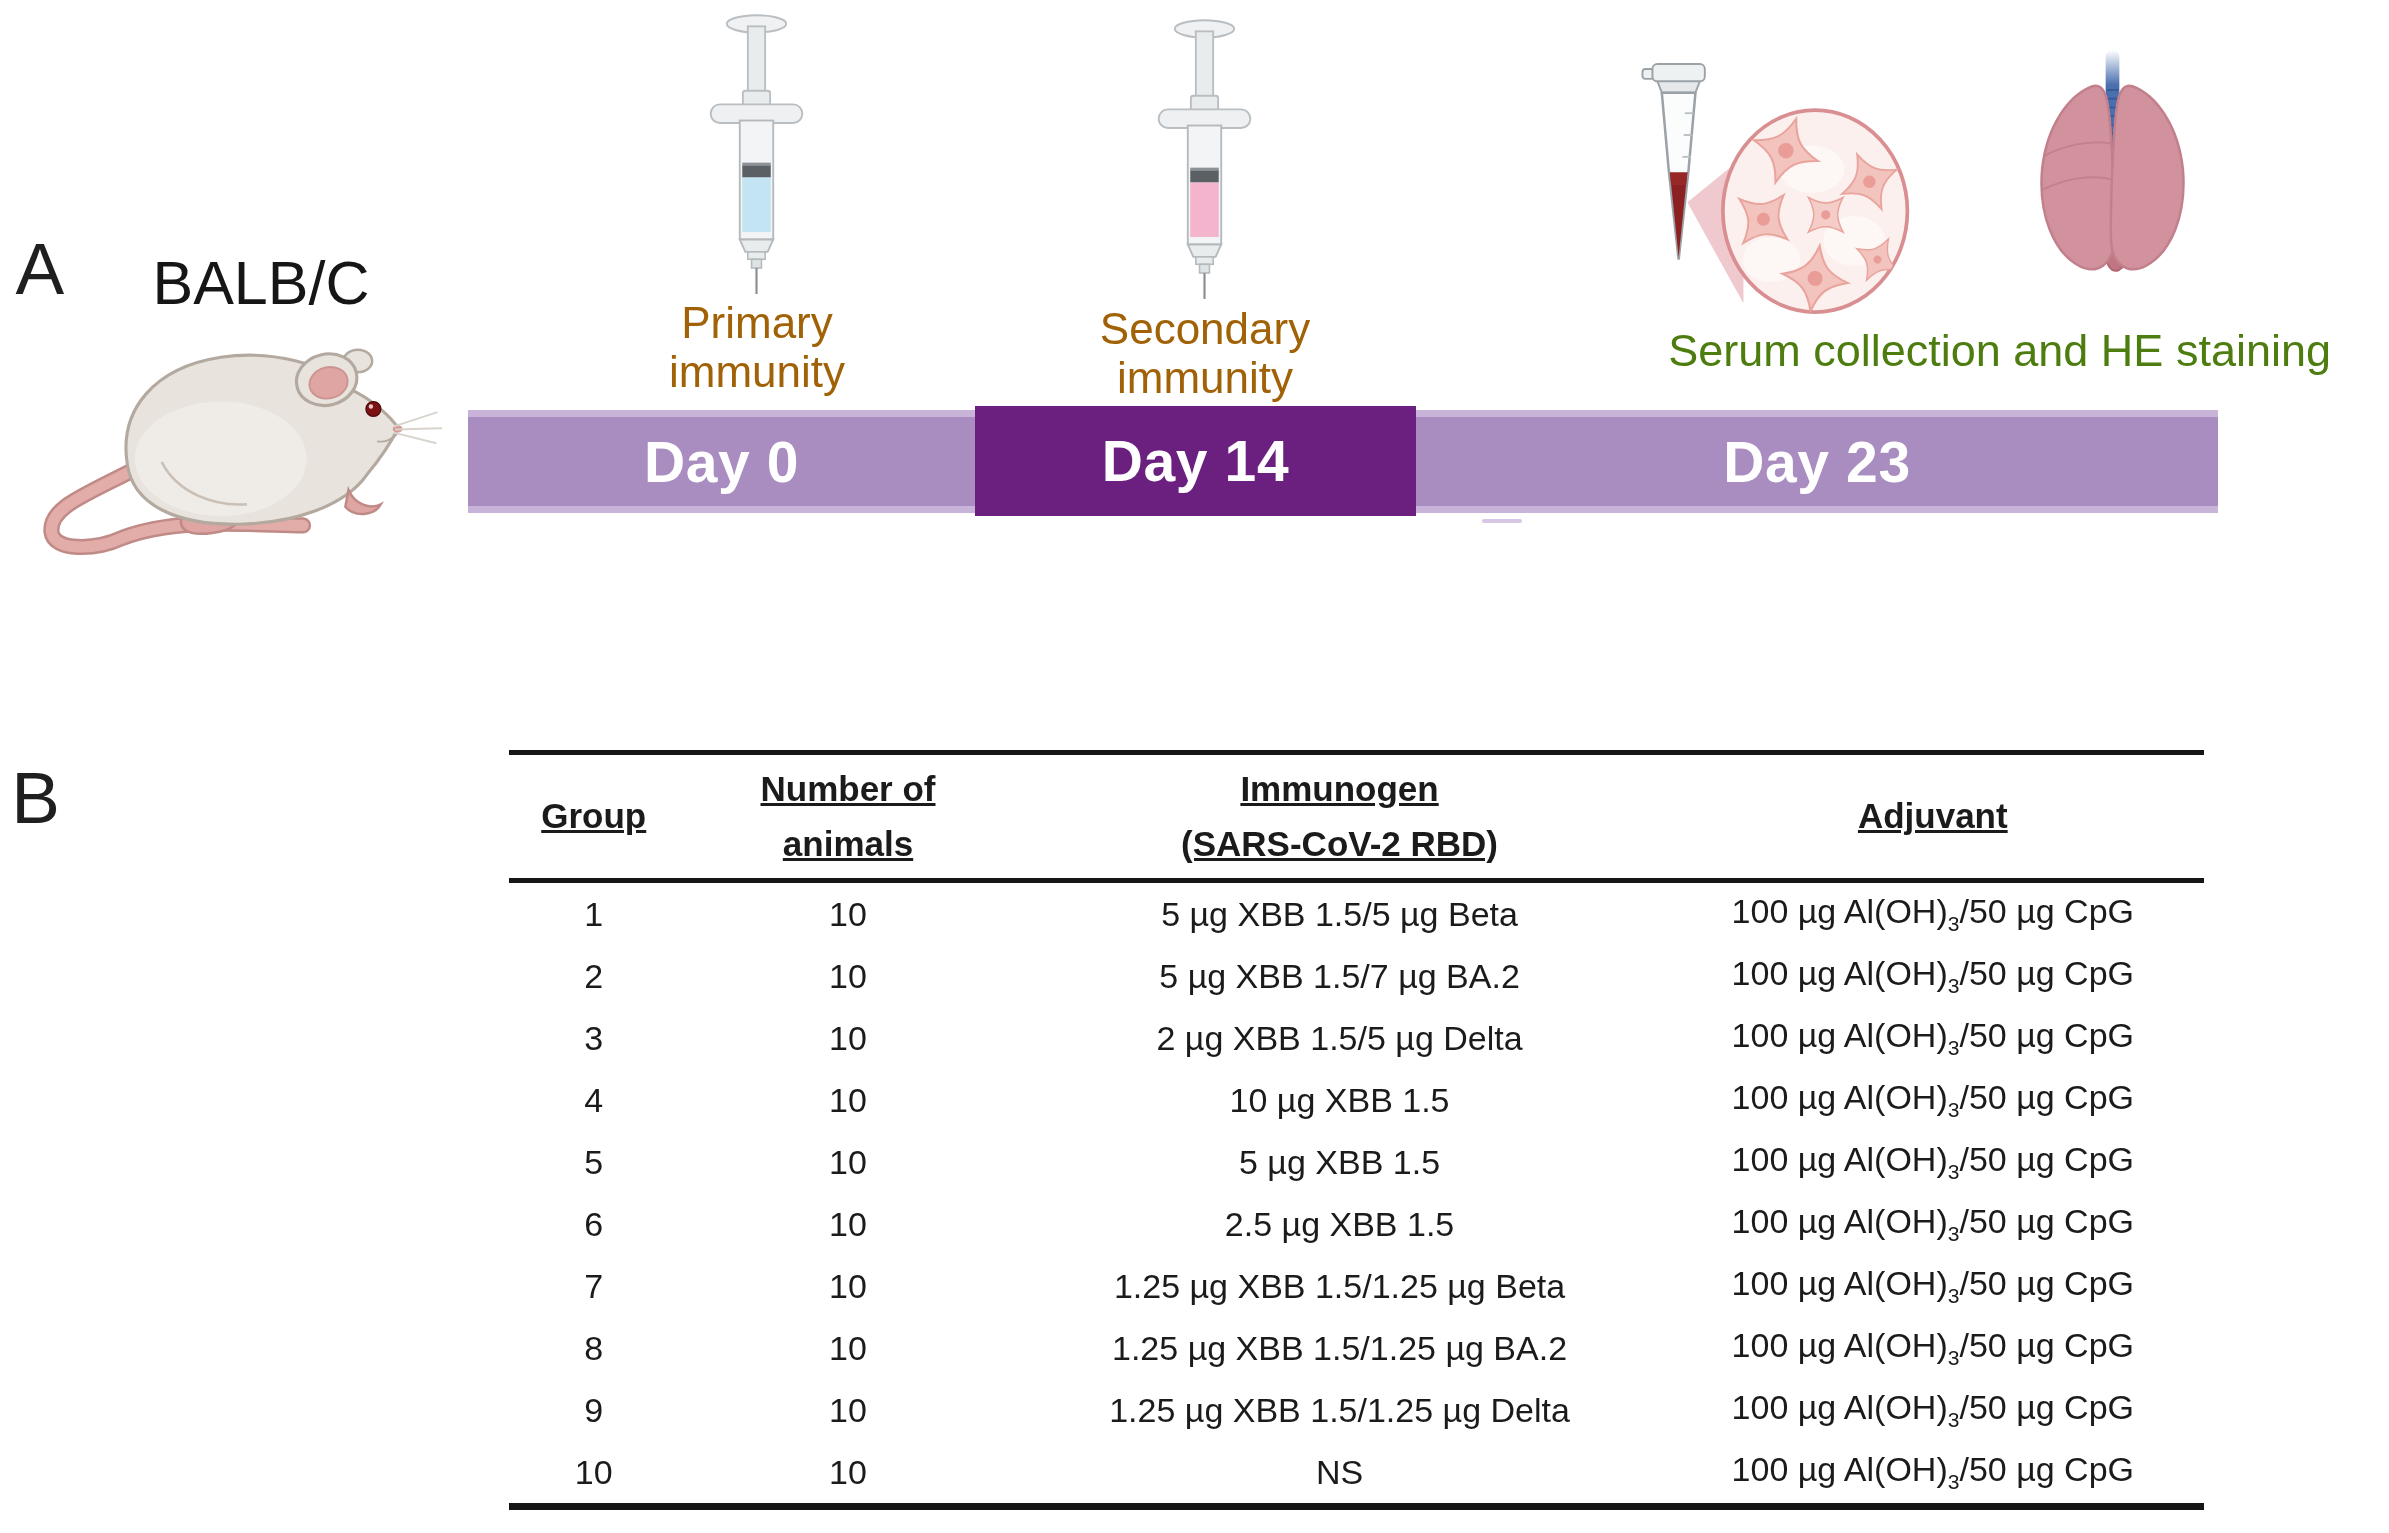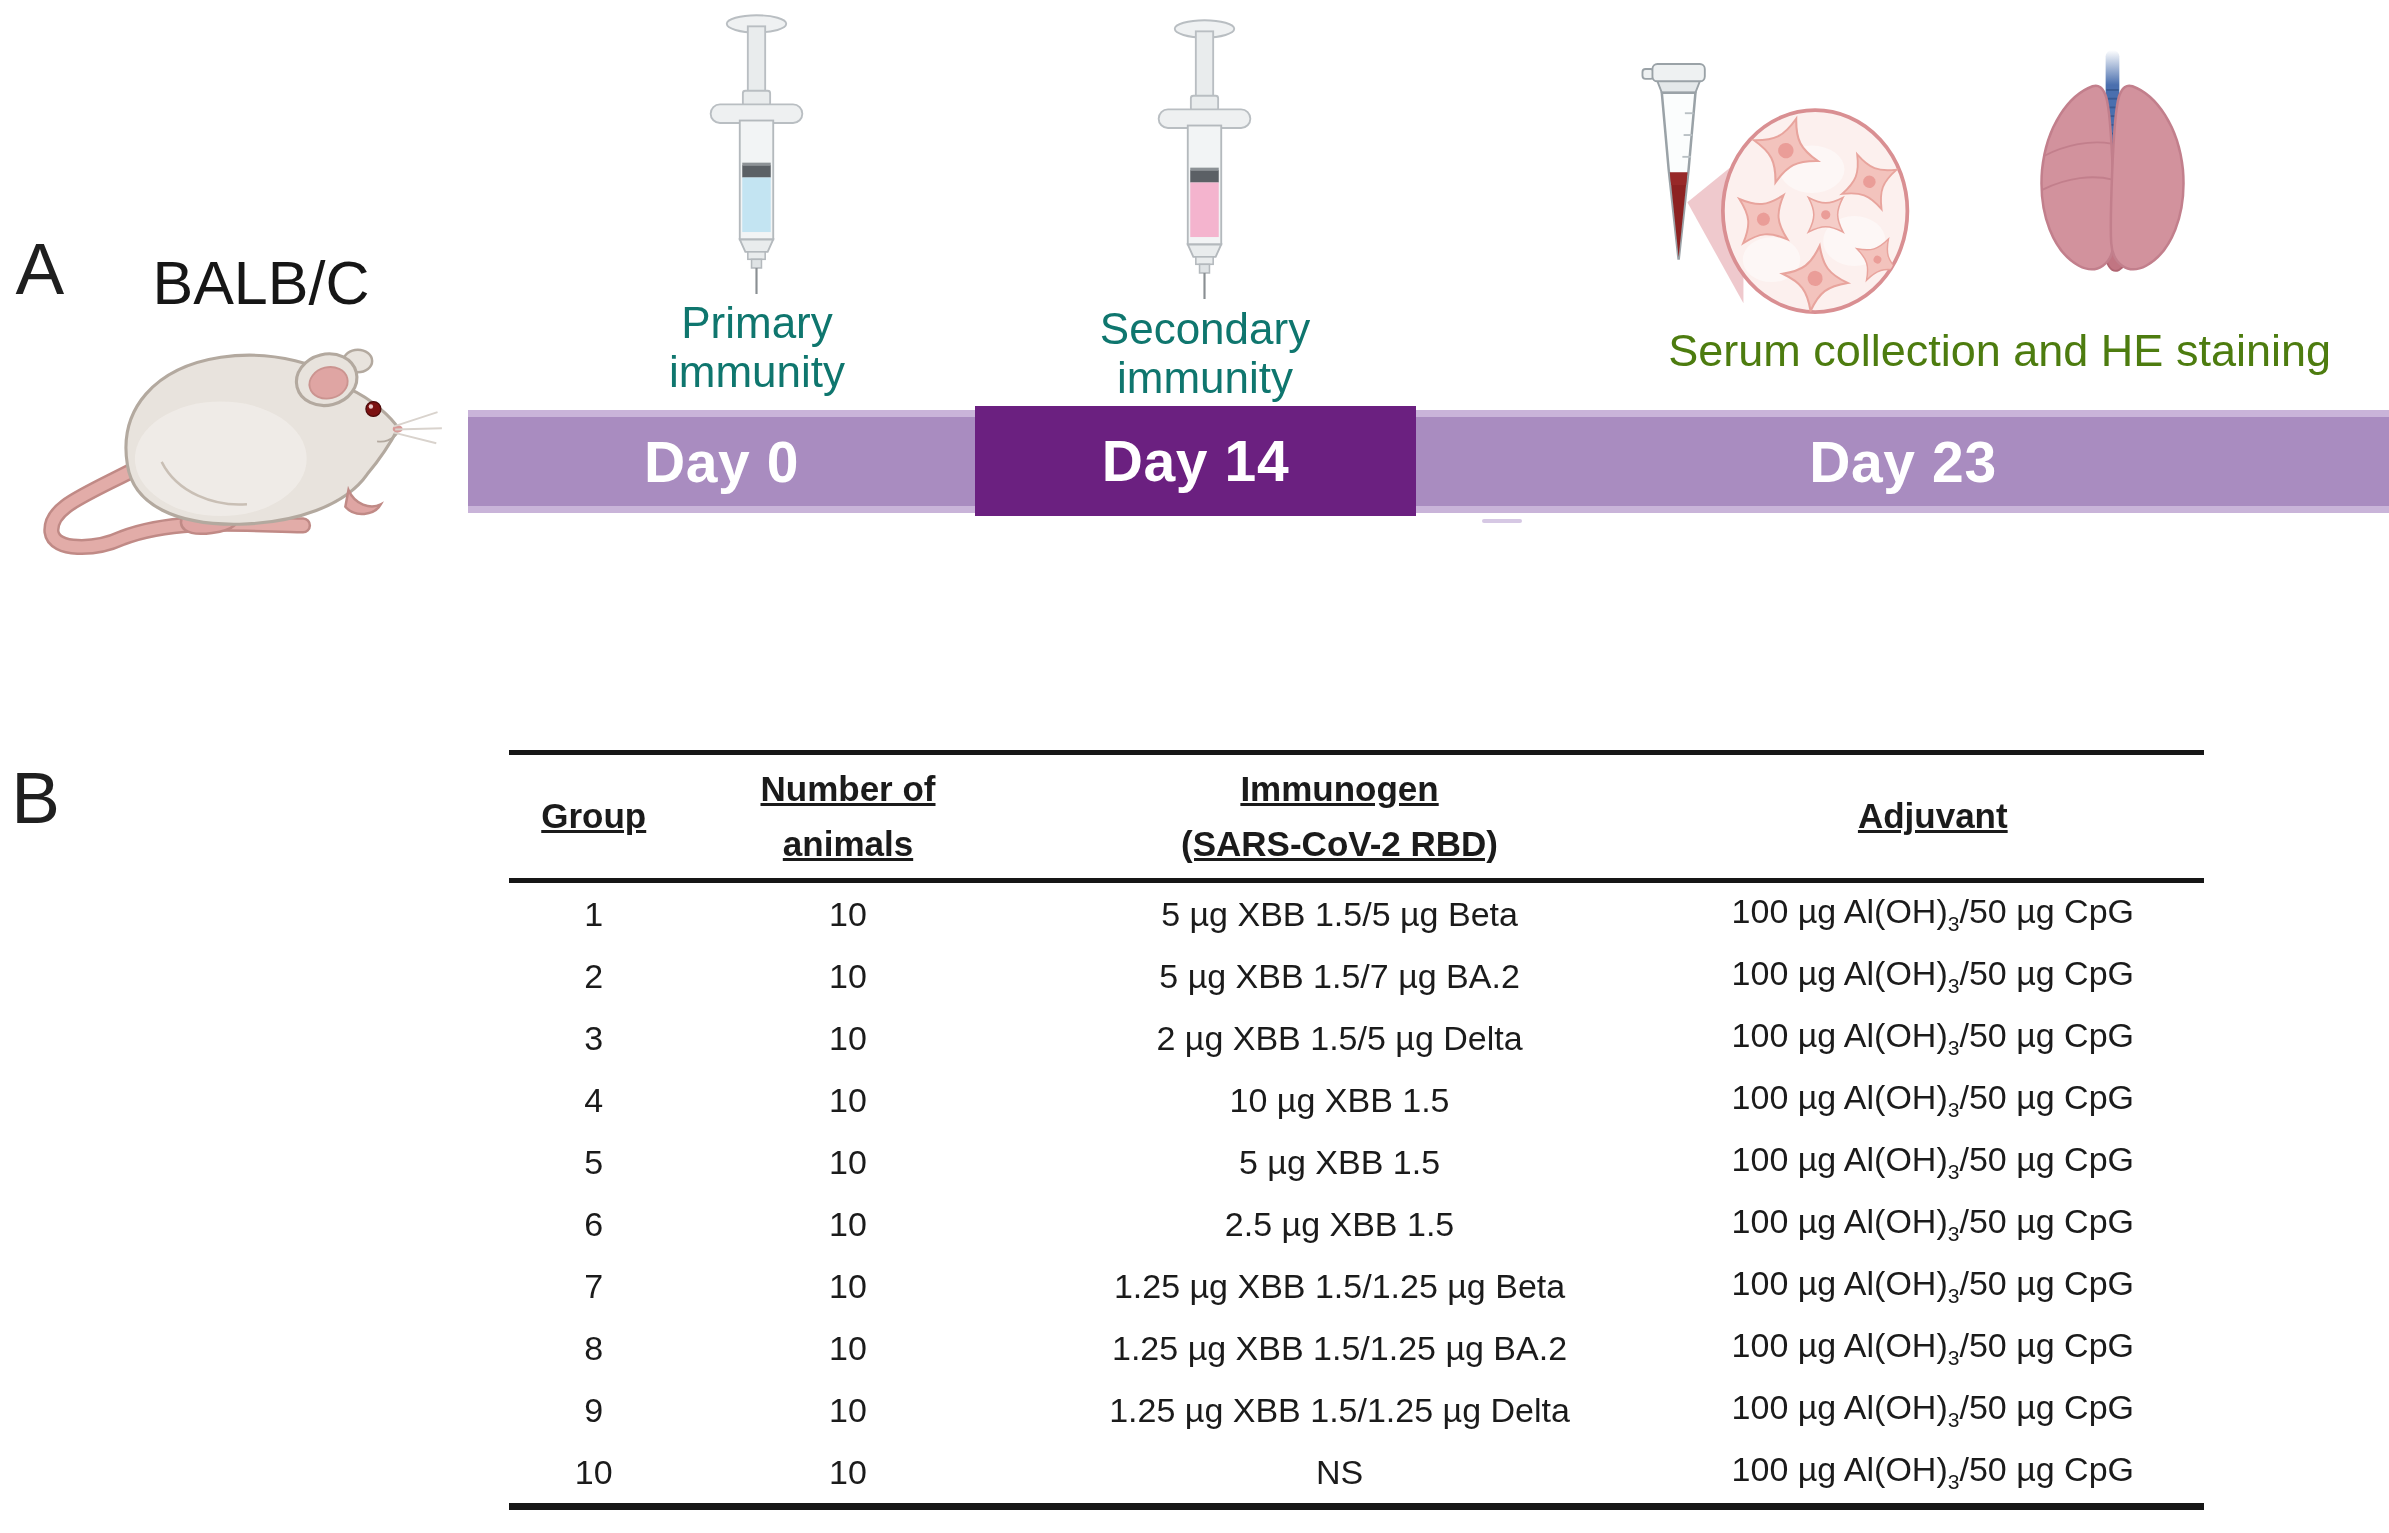--- a/index.html
+++ b/index.html
@@ -12,27 +12,27 @@
 
   #balbc-label{position:absolute;left:93px;top:248px;width:336px;text-align:center;
     font-size:61px;font-weight:500;color:#161616;}
 
   #mouse-wrap{position:absolute;left:34px;top:306px;width:411px;height:262px;}
   #syringe1-wrap{position:absolute;left:706px;top:8.7px;width:101px;height:285px;}
   #syringe2-wrap{position:absolute;left:1154px;top:13.7px;width:101px;height:285px;}
   #serum-wrap{position:absolute;left:1625px;top:54px;width:293px;height:273px;}
   #lungs-wrap{position:absolute;left:2019px;top:45px;width:187px;height:242px;}
 
-  .event-label{position:absolute;text-align:center;font-size:44px;line-height:1.12;color:#0f766e;}
+  .event-label{position:absolute;text-align:center;font-size:44px;line-height:1.12;color:#a16207;}
   #primary-label{left:600px;top:298px;width:314px;}
   #secondary-label{left:1048px;top:304px;width:314px;}
   #serum-label{position:absolute;left:1627px;top:325px;width:704px;text-align:right;
     font-size:45px;color:#4d7c0f;}
 
-  #timeline{position:absolute;left:468px;top:410px;width:1922px;height:103px;display:flex;}
+  #timeline{position:absolute;left:468px;top:410px;width:1750px;height:103px;display:flex;}
   .seg{display:flex;align-items:center;justify-content:center;box-sizing:border-box;}
   .seg-light{background:#a98cc0;border-top:7.5px solid #c9b4d9;border-bottom:7.5px solid #c9b4d9;}
   .seg-dark{background:#6b2080;margin-top:-3.7px;height:110px;}
   #seg-day0{width:507px;}
   #seg-day14{width:441px;align-items:center;}
   #seg-day28{flex:1;}
   .day-label{color:#ffffff;font-size:57px;font-weight:700;letter-spacing:0.6px;}
 
   #bar-artifact{position:absolute;left:1482px;top:519px;width:40px;height:4.4px;
     background:#d6c8e4;border-radius:2.5px;}

